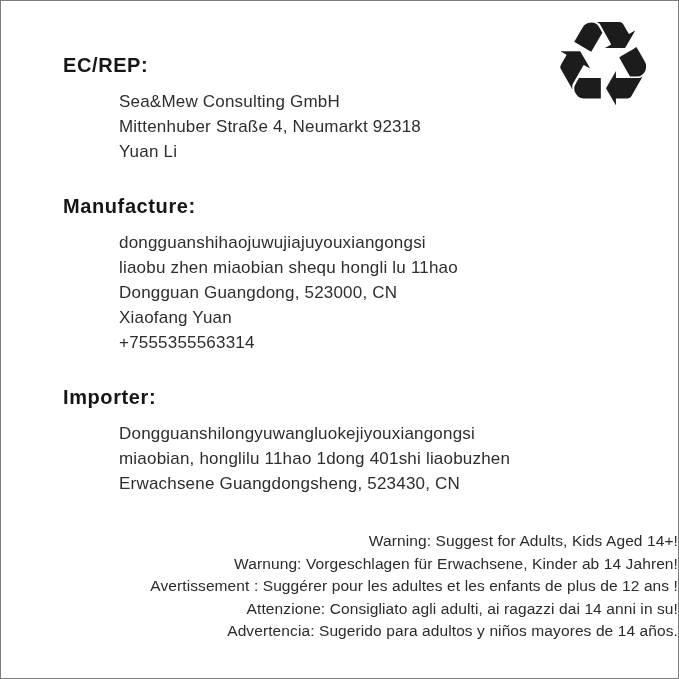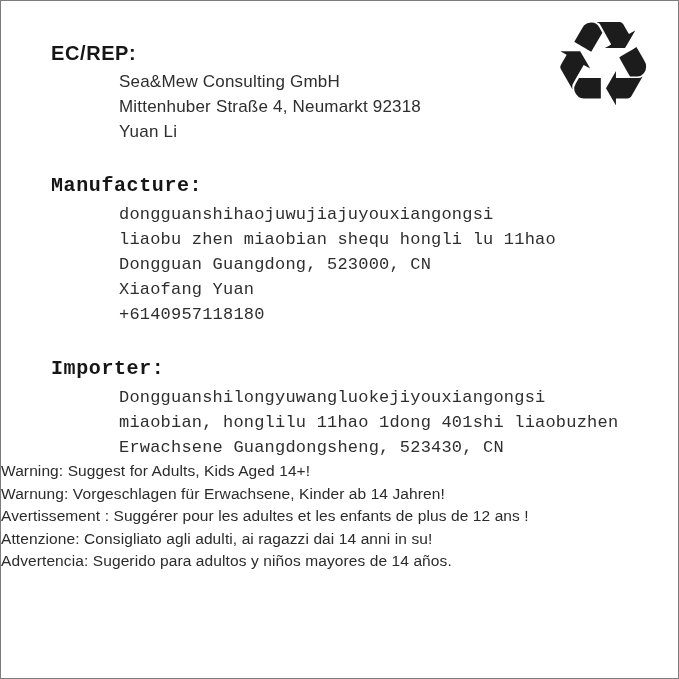--- a/index.html
+++ b/index.html
@@ -9,38 +9,39 @@
     height: 679px;
     background: #ffffff;
     border: 1px solid #7d7d7d;
     box-sizing: border-box;
     overflow: hidden;
     font-family: "Liberation Sans", sans-serif;
     color: #2e2e2e;
   }
   .sections { padding-top: 40px; }
   .section { padding-left: 50px; }
-  .section + .section { margin-top: 30px; font-family: Liberation Mono, monospace; }
+  .section + .section { margin-top: 30px; }
   .section-heading {
     font-size: 20px;
     line-height: 24px;
     font-weight: bold;
     color: #161616;
-    margin: 0;
+    margin: 12px;
     letter-spacing: 0.6px;
   }
   .section-lines {
     margin: 4px 0 0 68px;
     font-size: 17px;
     line-height: 25px;
     letter-spacing: 0.2px;
     color: #2e2e2e;
   }
   .warnings {
-    text-align: left;
+    margin-top: 34px;
+    text-align: right;
     font-size: 15.5px;
     line-height: 22.5px;
     letter-spacing: 0.1px;
     color: #2b2b2b;
   }
   .recycle {
     position: absolute;
     top: 4px;
     right: 22px;
     font-size: 118px;
@@ -68,21 +69,21 @@
       </div>
     </div>
 
     <div class="section">
       <h2 class="section-heading">Manufacture:</h2>
       <div class="section-lines">
         <div>dongguanshihaojuwujiajuyouxiangongsi</div>
         <div>liaobu zhen miaobian shequ hongli lu 11hao</div>
         <div>Dongguan Guangdong, 523000, CN</div>
         <div>Xiaofang Yuan</div>
-        <div>+6140957118180</div>
+        <div>+7555355563314</div>
       </div>
     </div>
 
     <div class="section">
       <h2 class="section-heading">Importer:</h2>
       <div class="section-lines">
         <div>Dongguanshilongyuwangluokejiyouxiangongsi</div>
         <div>miaobian, honglilu 11hao 1dong 401shi liaobuzhen</div>
         <div>Erwachsene Guangdongsheng, 523430, CN</div>
       </div>

